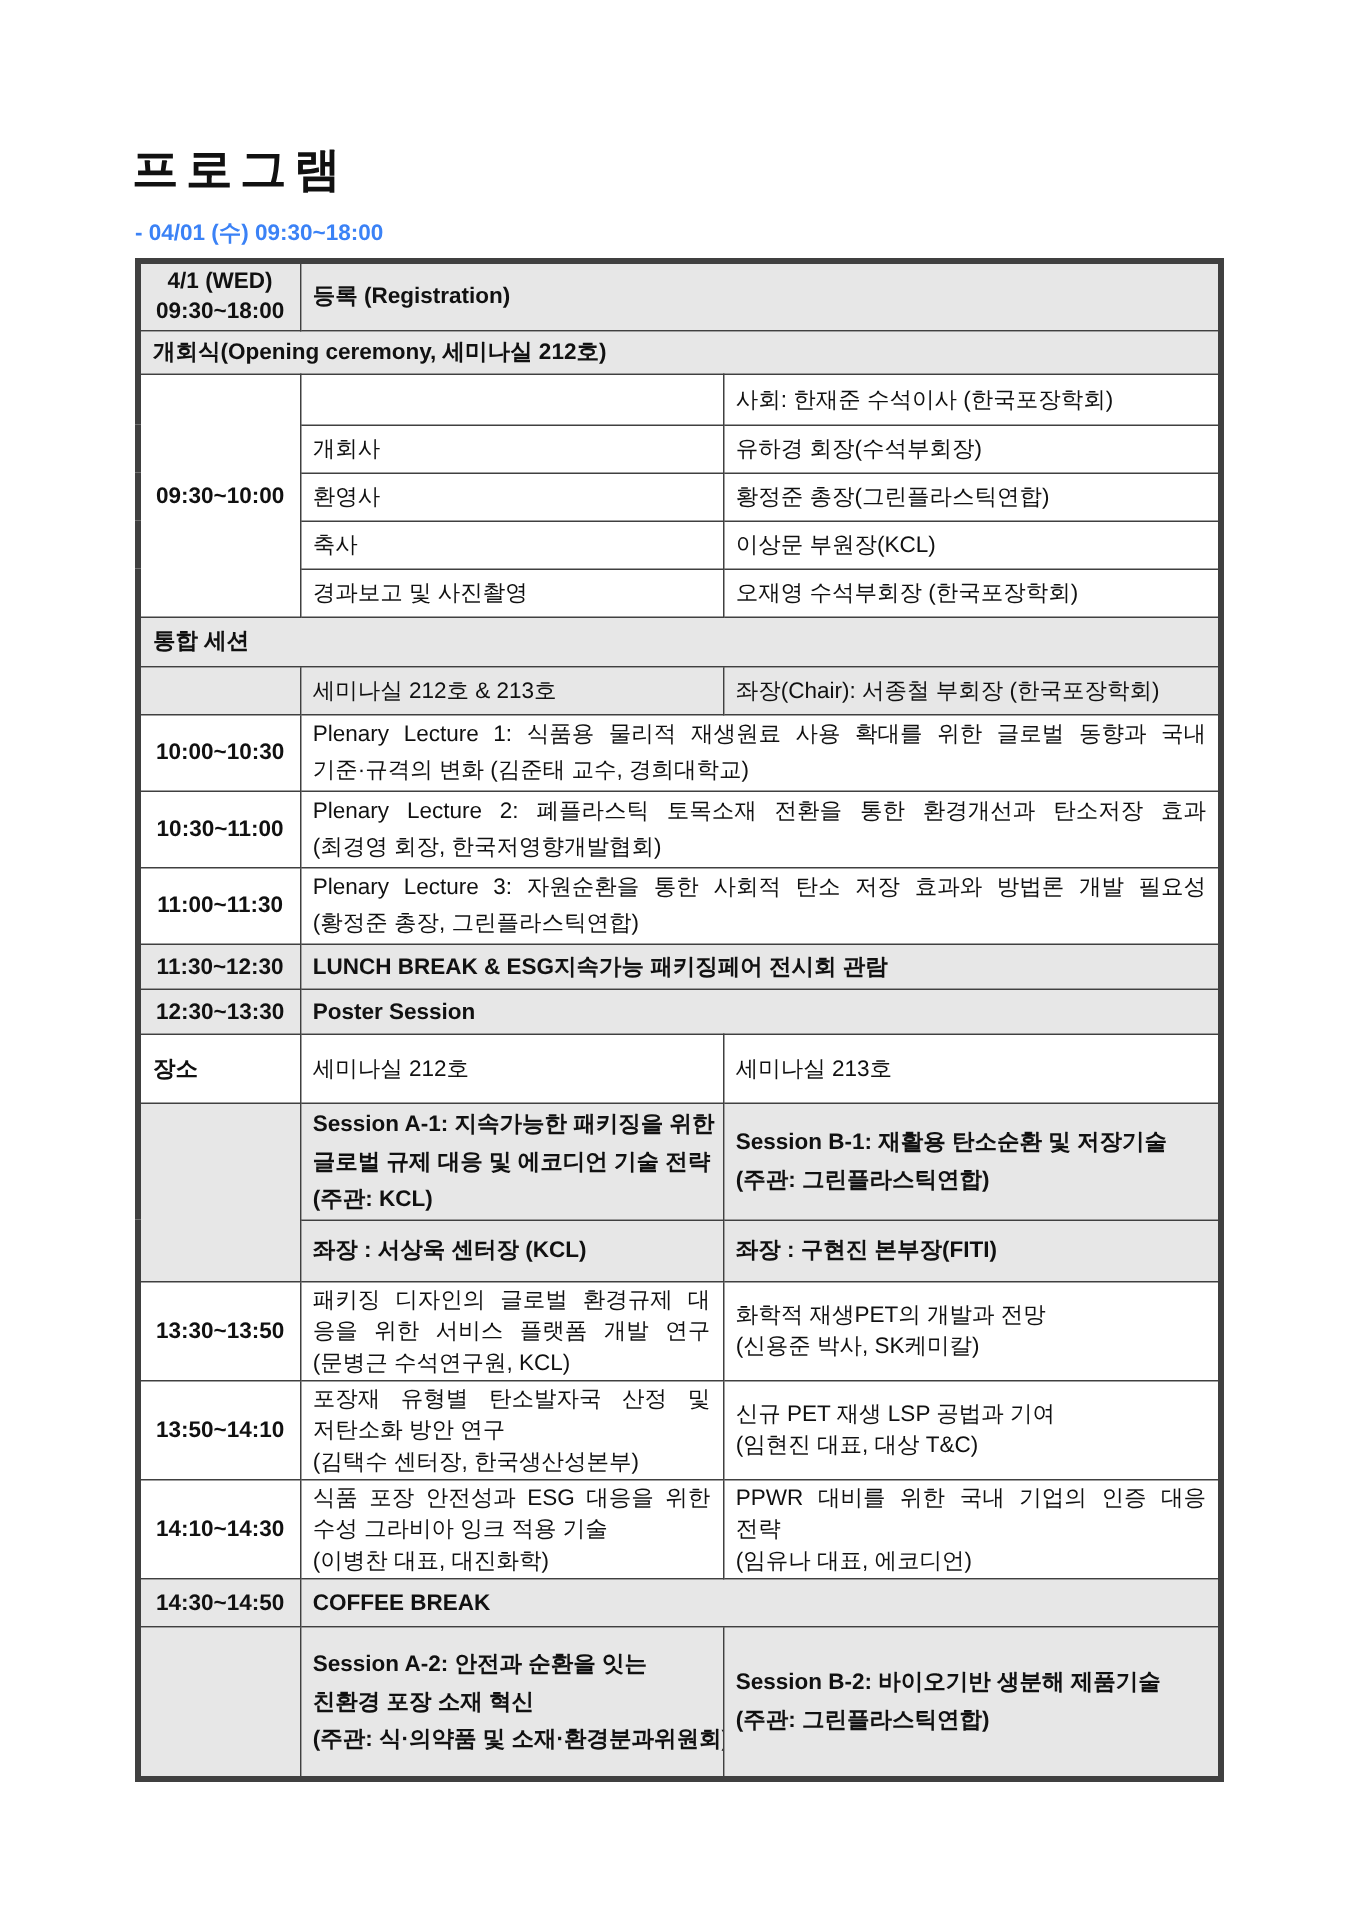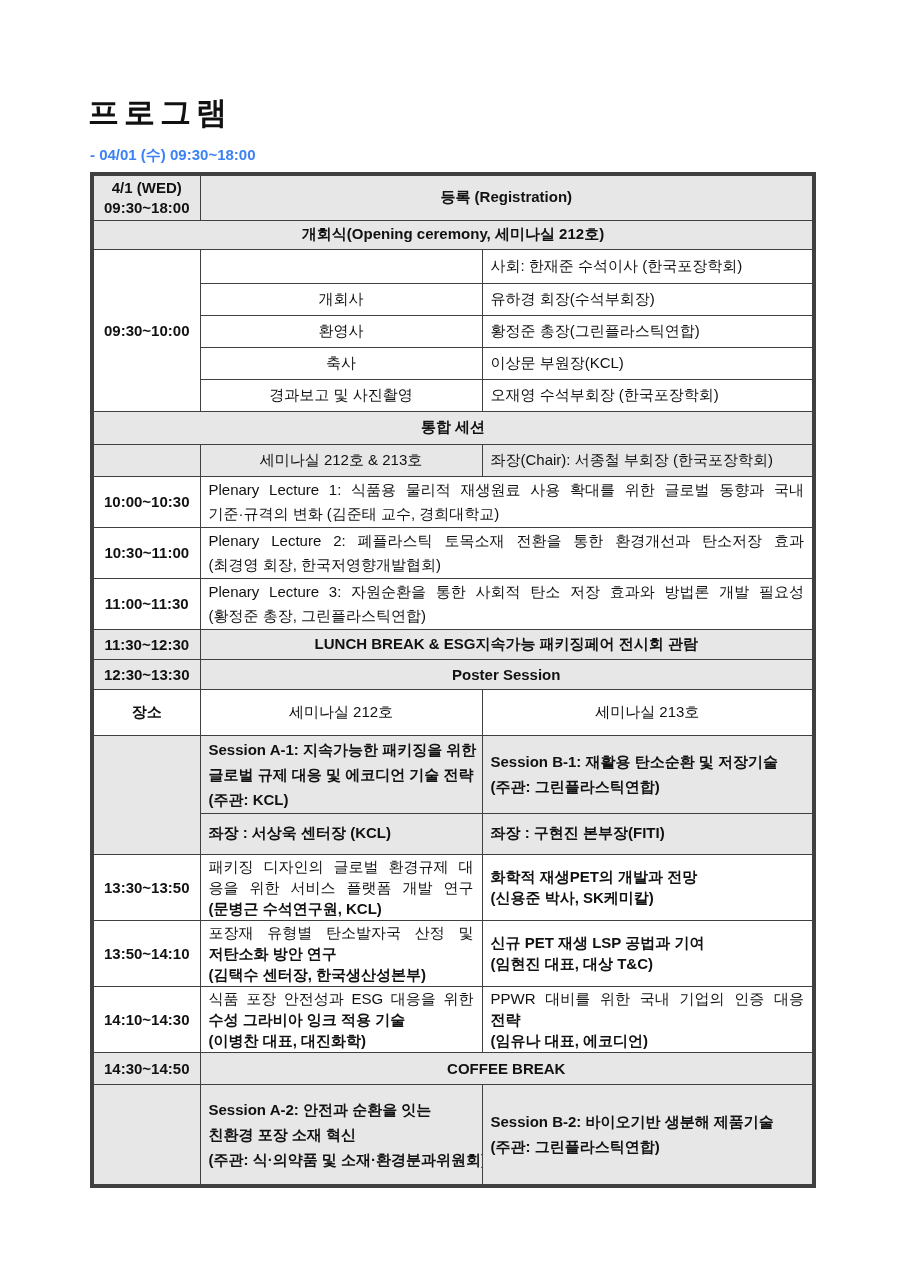--- a/index.html
+++ b/index.html
@@ -19,25 +19,25 @@
     position:absolute;left:90px;top:172px;width:722px;
     border-collapse:collapse;table-layout:fixed;
     border:4px solid #404040;
     font-size:15px;color:#111;
   }
   table.program td{
     border:1px solid #404040;padding:1px 8px;vertical-align:middle;
     overflow:hidden;
   }
   .gray{background:#e7e7e7;}
-  .center{text-align:center;margin-left:36px;}
+  .center{text-align:left;margin-left:36px;}
   .left{text-align:left;}
   .bold{font-weight:bold;}
   .time{font-weight:bold;text-align:center;padding:1px 2px;}
-  .ln{white-space:nowrap;line-height:21px;font-weight:bold;}
+  .ln{white-space:nowrap;line-height:21px;}
   .just{text-align:justify;text-align-last:justify;line-height:21px;}
   .pl-line1{text-align:justify;text-align-last:justify;line-height:24px;}
   .pl-line2{text-align:left;line-height:24px;}
   .sess .ln{line-height:25px;font-weight:bold;}
   .chair-line{font-weight:bold;white-space:nowrap;}
   .talk td{vertical-align:middle;}
   .reg-time div{line-height:20px;}
 </style>
 </head>
 <body>

